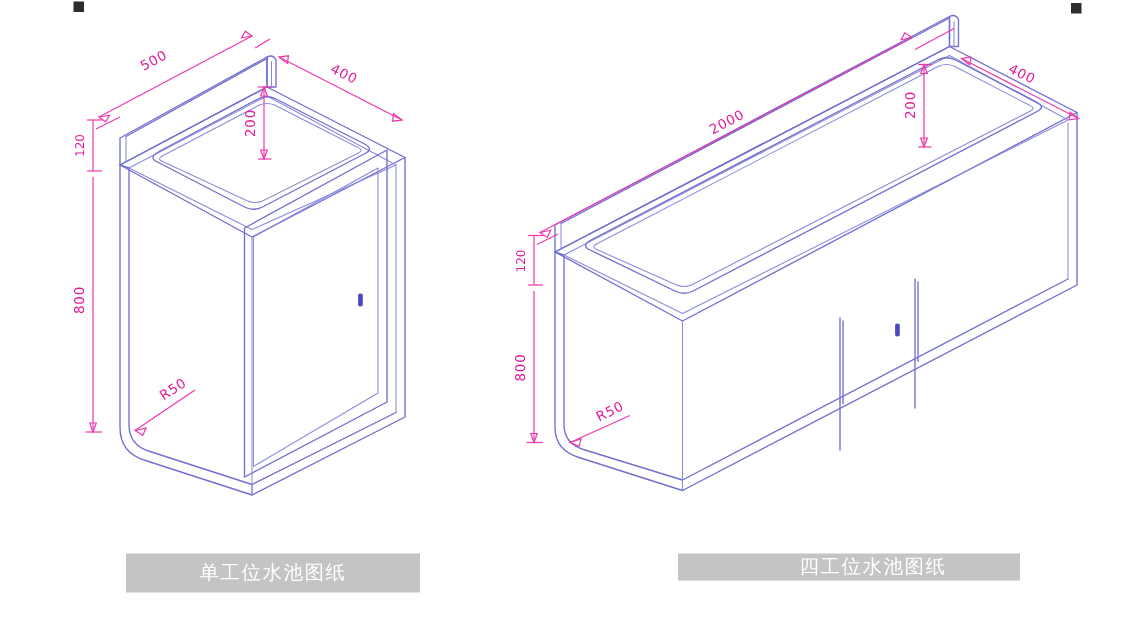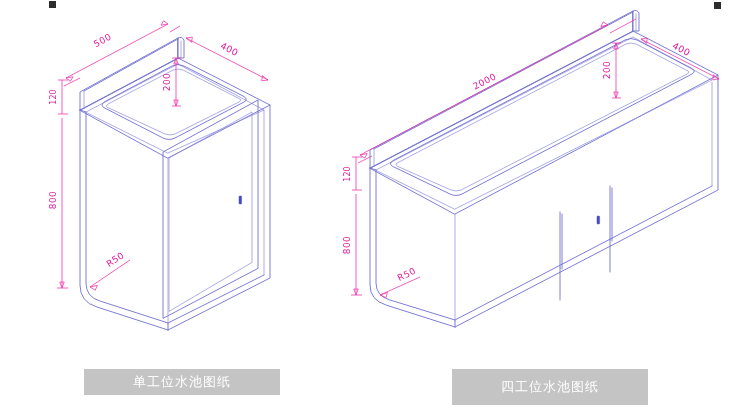--- a/index.html
+++ b/index.html
@@ -49,21 +49,22 @@
     left: 62px;
     top: 369px;
     width: 196px;
     height: 26px;
     margin-left: 22px;
   }
   .caption-right {
     left: 452px;
     top: 369px;
     width: 196px;
-    height: 36px;
+    height: 18px;
+    padding-left: 32px;
   }
   .dim-text {
     font-family: "DejaVu Sans", sans-serif;
     font-size: 9px;
     fill: #e31c9b;
     letter-spacing: 0.5px;
   }
   .dim-text-sm {
     font-family: "DejaVu Sans", sans-serif;
     font-size: 8px;

